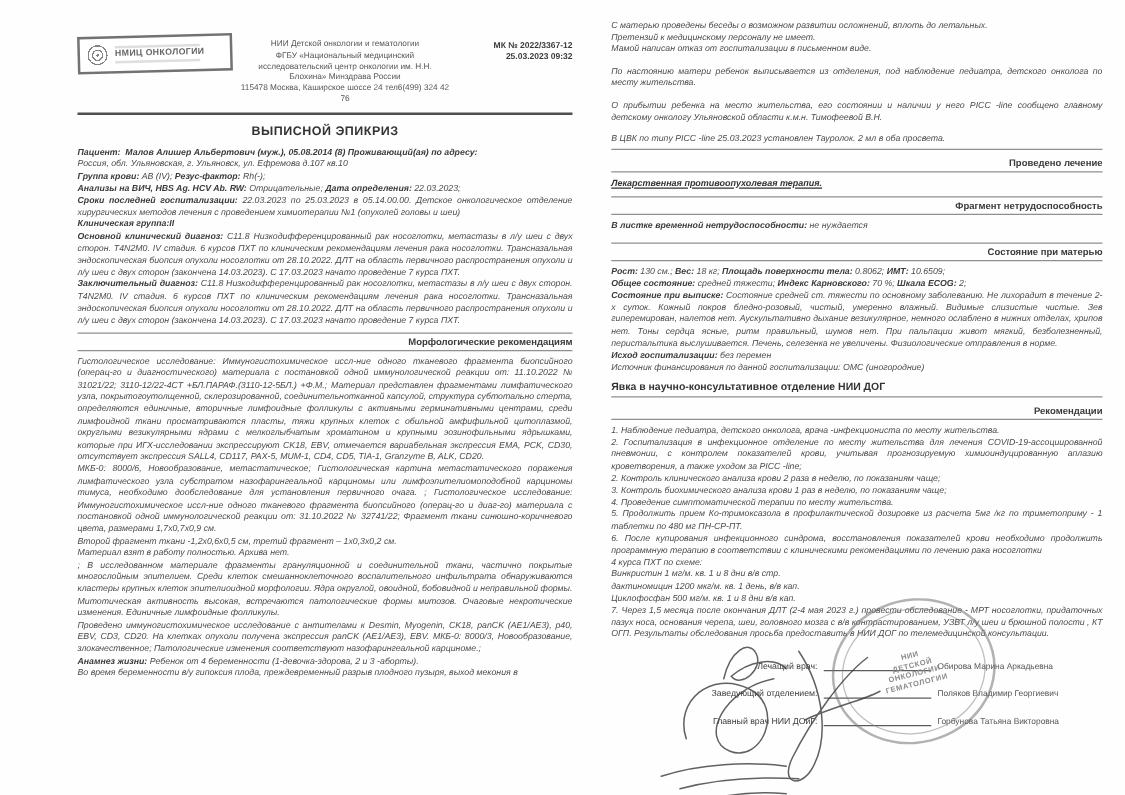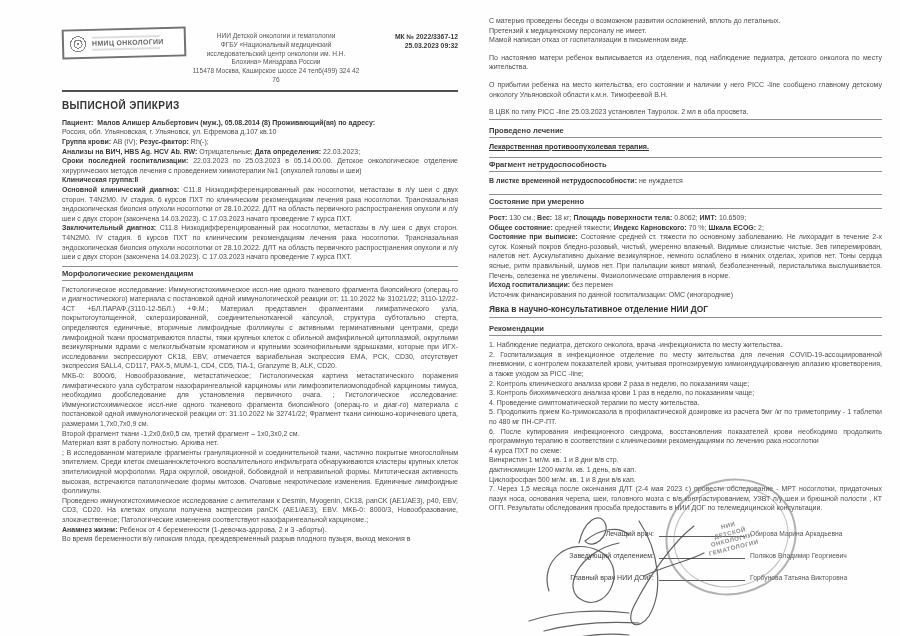--- a/index.html
+++ b/index.html
@@ -5,47 +5,47 @@
   html,body{margin:0;padding:0;}
   body{
     width:900px;height:636px;background:#ffffff;
     font-family:"Liberation Sans","DejaVu Sans",sans-serif;
     color:#4c4c4c;overflow:hidden;position:relative;
   }
   .page{position:absolute;inset:0;background:#fefefe;}
   .col{position:absolute;top:0;}
   .col-left{left:62px;top:28px;width:396px;}
   .col-right{left:489px;top:16px;width:393px;}
-  p{margin:0;}
+  p{margin:0;font-style:italic;}
   .t{font-size:7px;line-height:9.6px;}
   .just{text-align:justify;}
   b,.b{font-weight:bold;color:#3a3a3a;}
   .sec-h{
-    font-weight:bold;font-size:7.6px;line-height:9px;text-align:left;
+    font-weight:bold;font-size:7.6px;line-height:9px;text-align:right;
     border-top:1px solid #8f8f8f;border-bottom:1px solid #8f8f8f;
     padding:2px 0;margin:4px 0;color:#3b3b3b;
   }
   .sec-h.no-top{border-top:none;}
   .rule-bottom{border-bottom:1px solid #8f8f8f;padding-bottom:2px;}.gap8{margin-top:8px;}
 
   
   .doc-header{display:flex;align-items:flex-start;border-bottom:2px solid #4f4f4f;padding-bottom:5px;}
   .stamp-box{
     width:112px;flex:0 0 auto;border:2px solid #5a5a5a;transform:rotate(-1.5deg);
     padding:3px 4px;display:flex;align-items:center;gap:4px;opacity:.85;background:rgba(255,255,255,.6);
   }
   .stamp-emblem{
     width:20px;height:20px;border-radius:50%;flex:0 0 auto;
     background:repeating-radial-gradient(circle,#6f6f6f 0 1px,transparent 1px 3.5px);
   }
   .stamp-text{font-weight:bold;font-size:7px;line-height:8px;color:#4a4a4a;letter-spacing:.3px;}
   .stamp-noise{height:2px;background:#d9d9d9;margin:1px 0;width:95%;}
   .hdr-mid{flex:1;text-align:center;font-size:6.6px;line-height:8.8px;padding:4px 6px 0;color:#565656;}
   .hdr-right{flex:0 0 92px;text-align:right;font-weight:bold;font-size:6.8px;line-height:9px;color:#3a3a3a;padding-top:4px;}
-  .doc-title{text-align:left;font-weight:bold;font-size:10px;letter-spacing:.4px;margin:8px 0 7px;color:#333;}
+  .doc-title{text-align:center;font-weight:bold;font-size:10px;letter-spacing:.4px;margin:8px 0 7px;color:#333;}
 
   .followup-line{
     font-weight:bold;font-size:8.4px;line-height:10px;color:#333;
     border-bottom:1px solid #8f8f8f;padding:2px 0 3px;margin-top:3px;
   }
   .treatment-line{font-weight:bold;text-decoration:underline;font-size:7.2px;margin:3px 0 6px;color:#333;}
 
   
   .sign-area{position:relative;margin-top:14px;}
   .sig-row{display:flex;align-items:flex-end;margin-bottom:12px;}
@@ -125,21 +125,21 @@
     <p class="t just gap8">По настоянию матери ребенок выписывается из отделения, под наблюдение педиатра, детского онколога по месту жительства.</p>
     <p class="t just gap8">О прибытии ребенка на место жительства, его состоянии и наличии  у него PICC -line сообщено главному детскому онкологу Ульяновской области к.м.н. Тимофеевой В.Н.</p>
     <p class="t rule-bottom gap8">В ЦВК по типу PICC -line 25.03.2023 установлен Тауролок. 2 мл в оба просвета.</p>
 
     <div class="sec-h no-top">Проведено лечение</div>
     <p class="t treatment-line">Лекарственная противоопухолевая терапия.</p>
 
     <div class="sec-h">Фрагмент нетрудоспособность</div>
     <p class="t" style="margin-bottom:8px;"><b>В листке временной нетрудоспособности:</b> <span>не нуждается</span></p>
 
-    <div class="sec-h">Состояние при умеренно</div>
+    <div class="sec-h">Состояние при матерью</div>
     <p class="t"><b>Рост:</b> <span>130 см.;</span> <b>Вес:</b> <span>18 кг;</span> <b>Площадь поверхности тела:</b> <span>0.8062;</span> <b>ИМТ:</b> <span>10.6509;</span></p>
     <p class="t"><b>Общее состояние:</b> <span>средней тяжести;</span> <b>Индекс Карновского:</b> <span>70 %;</span> <b>Шкала ECOG:</b> <span>2;</span></p>
     <p class="t just"><b>Состояние при выписке:</b> <span>Состояние средней ст. тяжести по основному заболеванию. Не лихорадит в течение 2-х суток. Кожный покров бледно-розовый, чистый, умеренно влажный. Видимые слизистые чистые. Зев гиперемирован, налетов нет. Аускультативно дыхание везикулярное, немного ослаблено в нижних отделах, хрипов нет. Тоны сердца ясные, ритм правильный, шумов нет. При пальпации живот мягкий, безболезненный, перистальтика выслушивается. Печень, селезенка не увеличены. Физиологические отправления в норме.</span></p>
 
     <p class="t"><b>Исход госпитализации:</b> <span>без перемен</span></p>
     <p class="t">Источник финансирования по данной госпитализации: ОМС (иногородние)</p>
     <div class="followup-line">Явка в научно-консультативное отделение НИИ ДОГ</div>
 
     <div class="sec-h no-top">Рекомендации</div>
     <p class="t">1. Наблюдение педиатра, детского онколога, врача -инфекциониста по месту жительства.</p>

